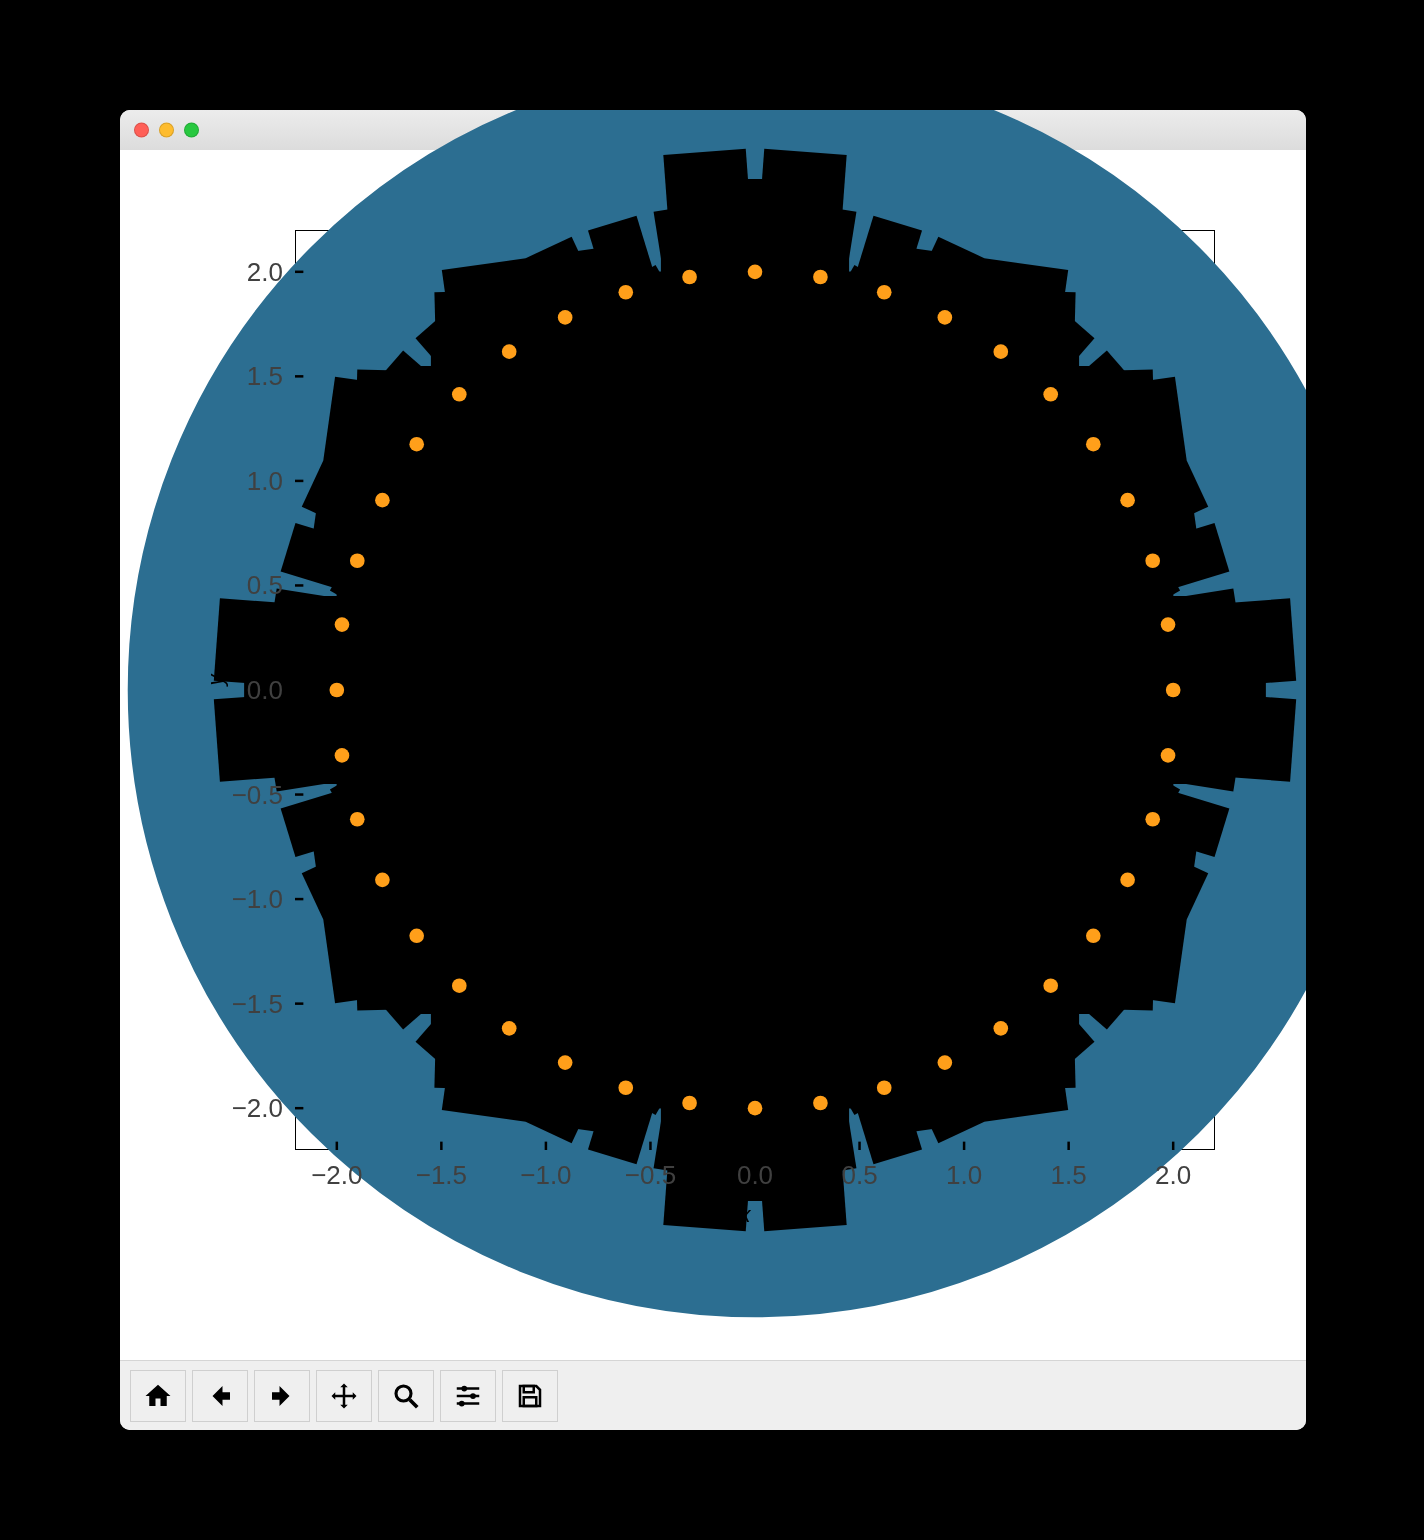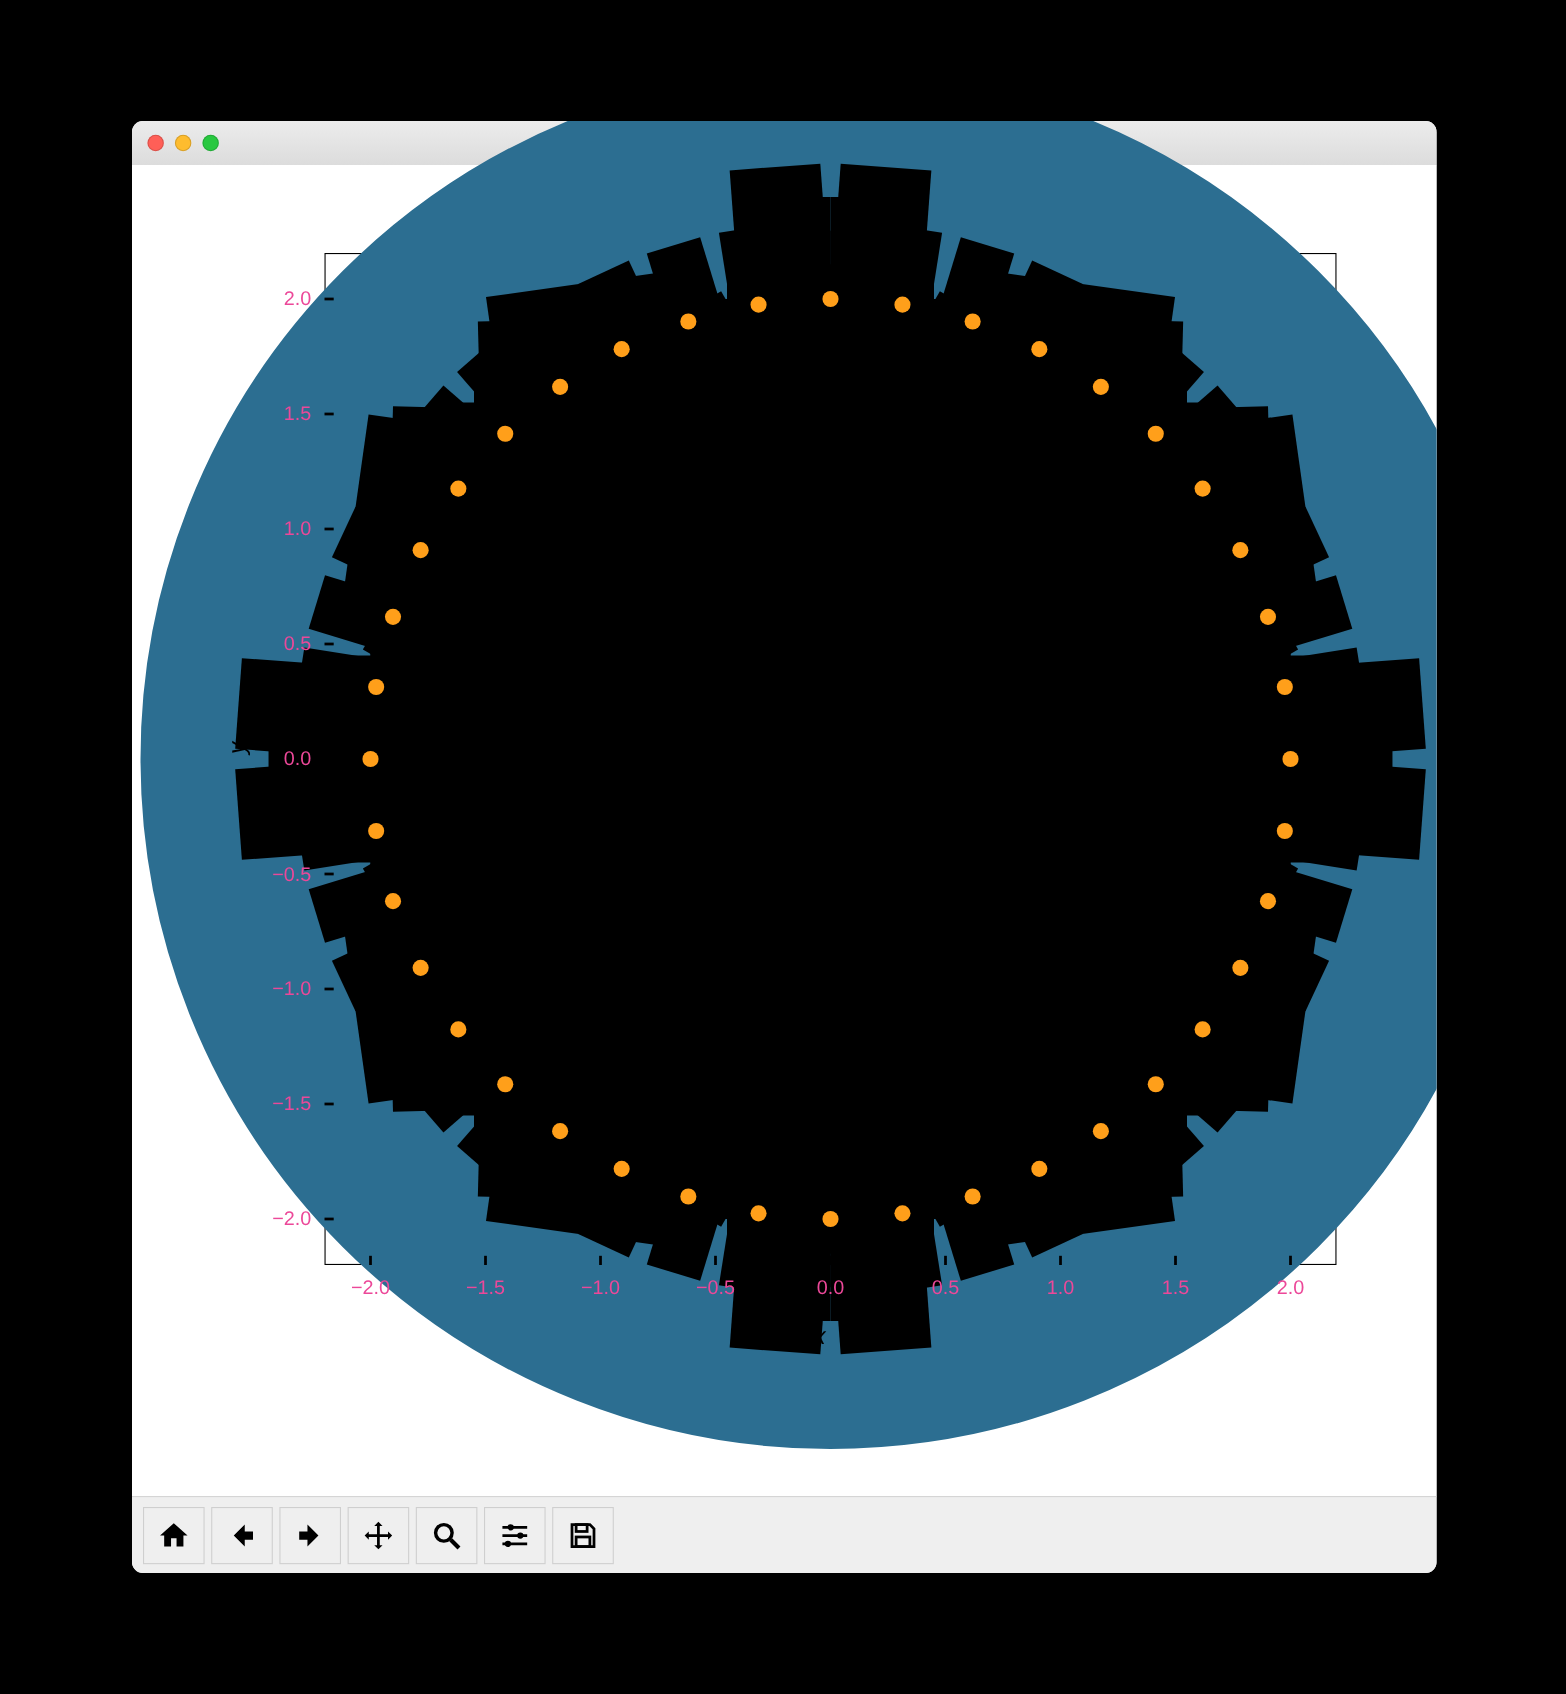--- a/index.html
+++ b/index.html
@@ -71,22 +71,22 @@
     cursor: pointer;
   }
   .tb-btn svg { width: 30px; height: 30px; }
   .plot-border {
     position: absolute;
     box-sizing: border-box;
     border: 1.5px solid #000;
   }
   .tick-label {
     position: absolute;
-    font-size: 18px;
-    color: #ec4899;
+    font-size: 26px;
+    color: #404040;
     white-space: nowrap;
   }
   .axis-label {
     position: absolute;
     font-size: 22px;
     font-style: italic;
     color: #000;
   }
   svg.plot-svg {
     position: absolute;

